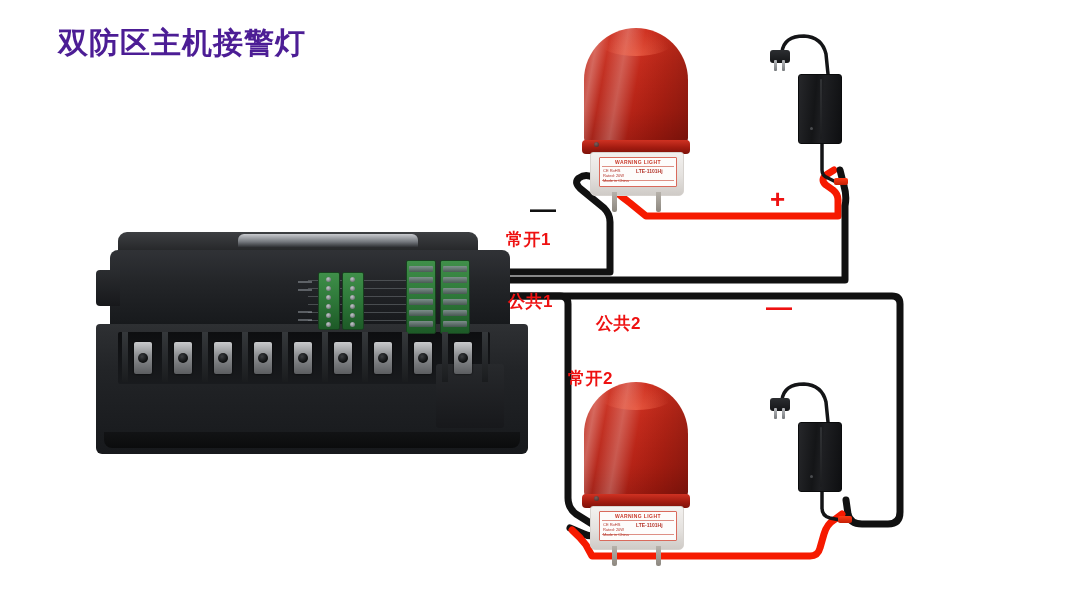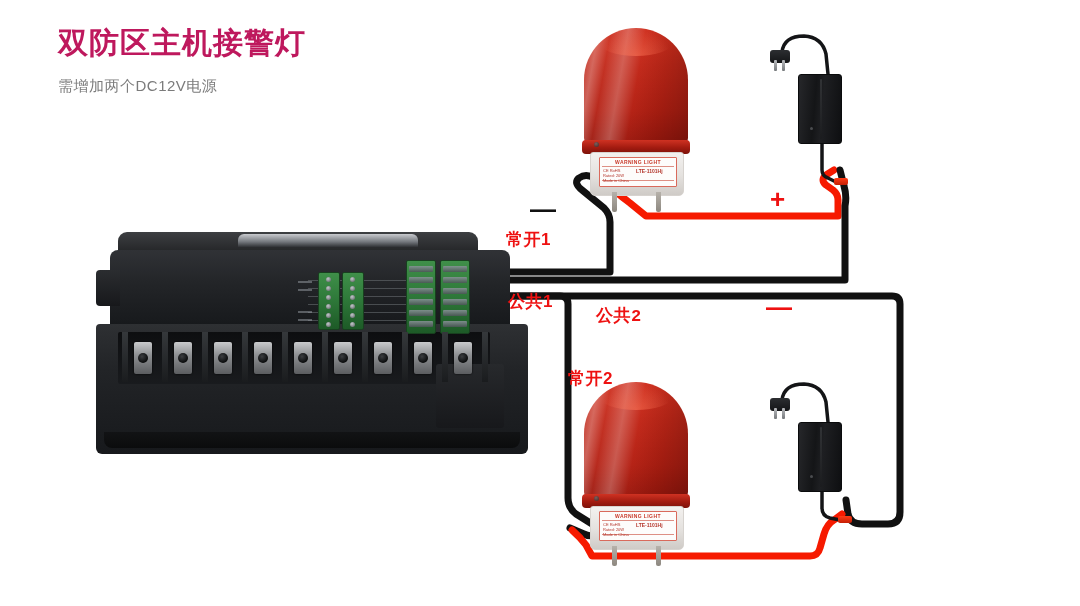--- a/index.html
+++ b/index.html
@@ -21,21 +21,21 @@
   
   #heading {
     position: absolute;
     left: 58px;
     top: 26px;
     width: 460px;
   }
   #title {
     font-size: 30px;
     font-weight: 700;
-    color: #be185d;
+    color: #4c1d95;
     letter-spacing: 1px;
     line-height: 1.15;
     white-space: nowrap;
   }
   #subtitle {
     margin-top: 16px;
     font-size: 15px;
     color: #7b7b7b;
     letter-spacing: 0.5px;
     white-space: nowrap;
@@ -393,21 +393,20 @@
   .sign-black { color: #111111; }
   .sign-red { color: #ee1111; }
 </style>
 </head>
 <body>
 
 <div id="stage">
 
   <div id="heading">
     <div id="title">双防区主机接警灯</div>
-    <div id="subtitle">需增加两个DC12V电源</div>
   </div>
 
   <svg id="wires" viewBox="0 0 1080 606">
 
     <path d="M 468,272 L 610,272 L 610,222 Q 610,214 604,208 L 582,190 Q 573,183 579,178 Q 586,173 594,178 L 612,189" fill="none" stroke="#111111" stroke-width="7" stroke-linecap="round" stroke-linejoin="round"></path>
 
     <path d="M 614,190 Q 622,197 630,203 L 646,216 L 838,216 L 838,200 Q 838,194 833,190 L 826,185 Q 820,180 826,175 L 834,170" fill="none" stroke="#f61a00" stroke-width="7" stroke-linecap="round" stroke-linejoin="round"></path>
 
     <path d="M 840,170 L 844,186 Q 847,196 845,206 L 845,280 L 500,280 L 468,280" fill="none" stroke="#111111" stroke-width="7" stroke-linecap="round" stroke-linejoin="round"></path>
 
@@ -579,16 +578,16 @@
     </div>
     <div class="dc-tip" style="left:78px;top:138px;"></div>
   </div>
 
   <div class="sign sign-black" style="left:530px;top:196px;">—</div>
   <div class="sign sign-red" style="left:770px;top:186px;">+</div>
   <div class="sign sign-red" style="left:766px;top:294px;">—</div>
 
   <div class="anno" style="left:506px;top:228px;">常开1</div>
   <div class="anno" style="left:508px;top:290px;">公共1</div>
-  <div class="anno" style="left:596px;top:304px;font-family:Liberation Mono, monospace;">公共2</div>
+  <div class="anno" style="left:596px;top:312px;">公共2</div>
   <div class="anno" style="left:568px;top:367px;">常开2</div>
 
 </div>
 
 </body></html>

